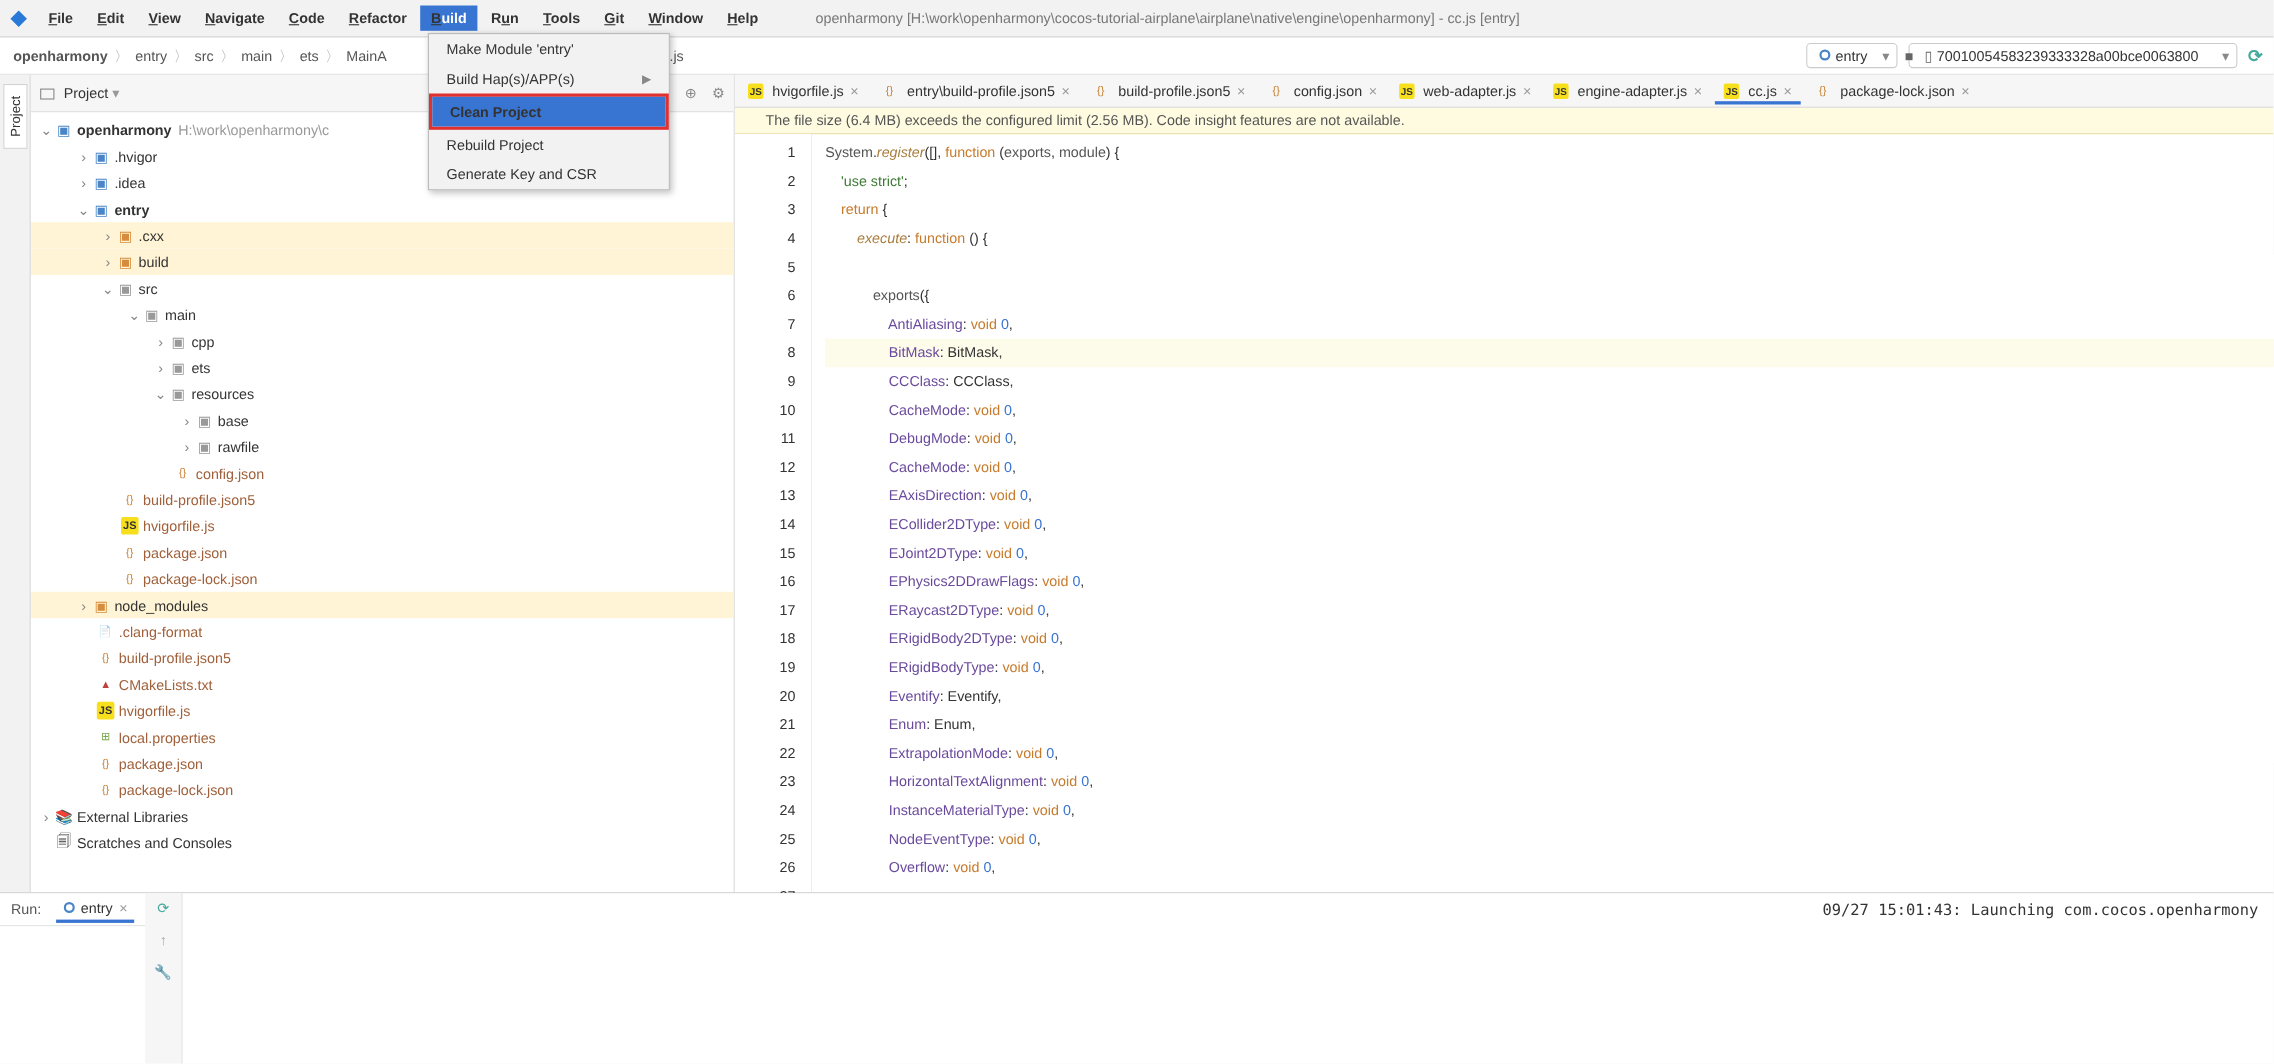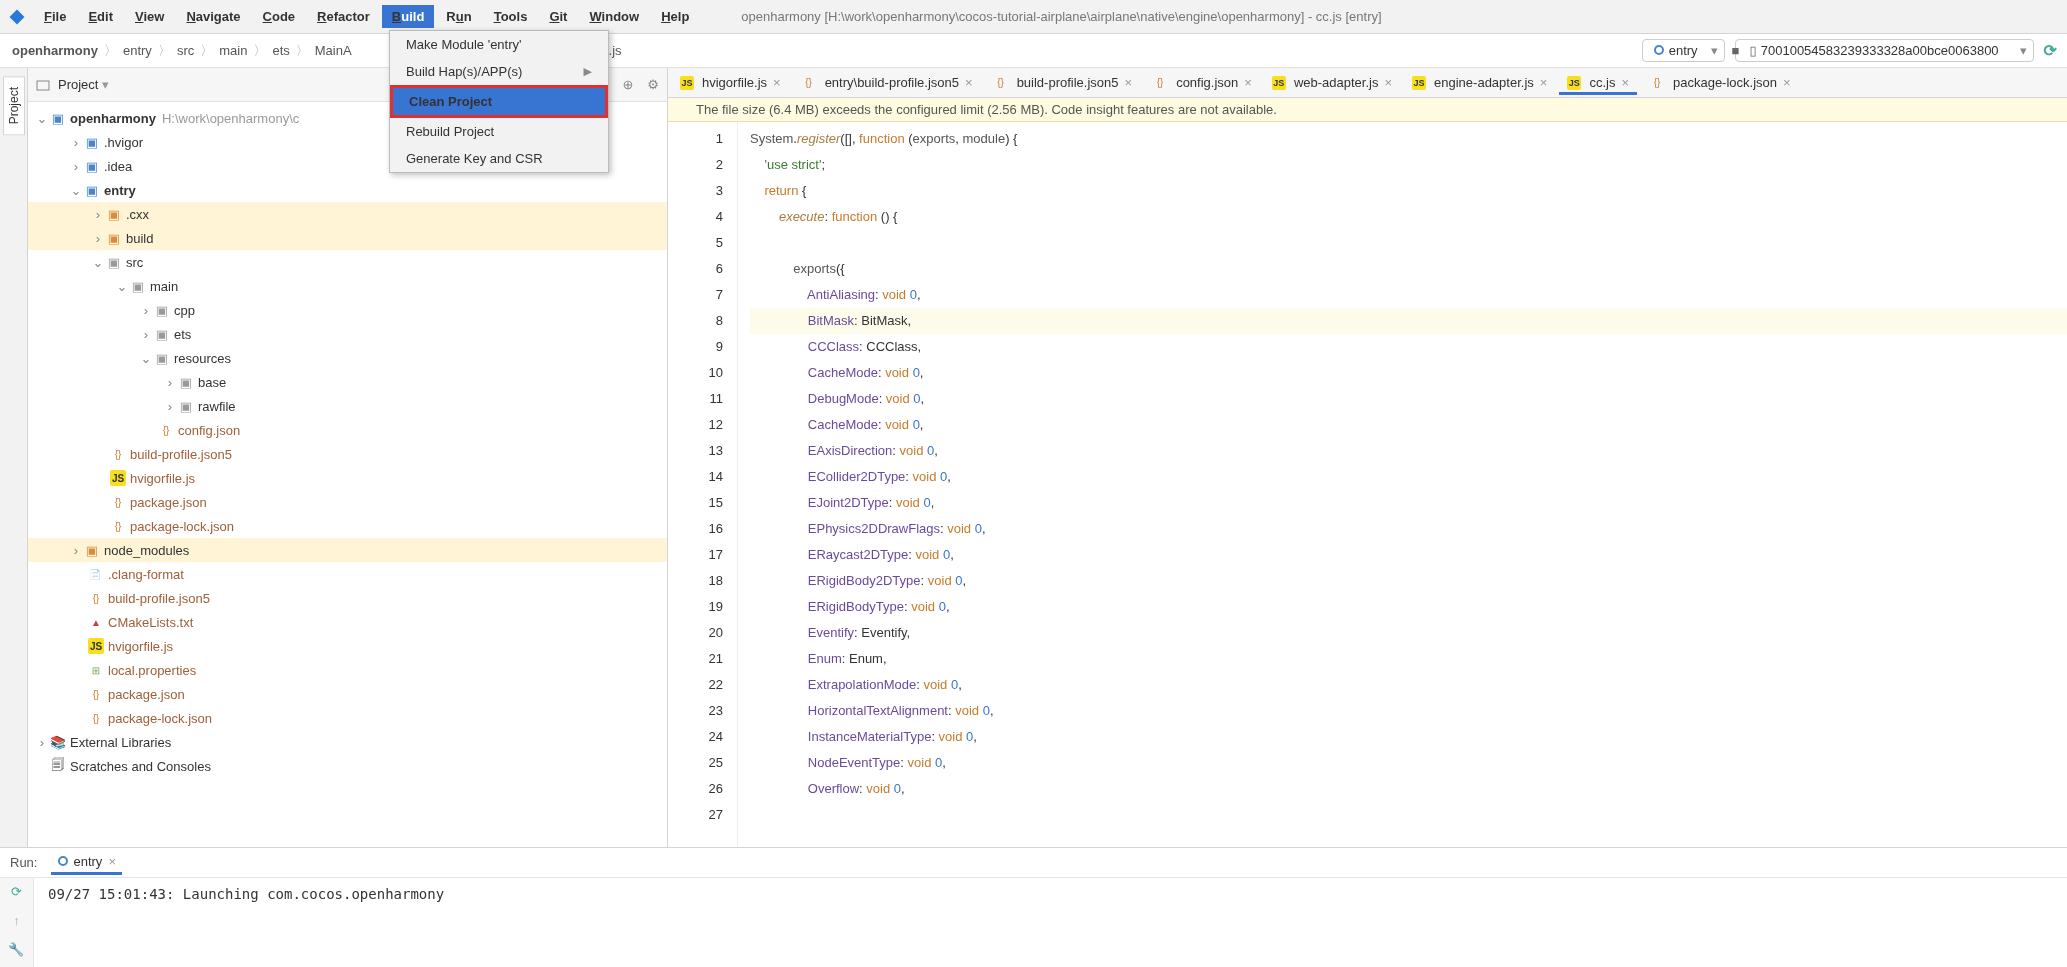--- a/index.html
+++ b/index.html
@@ -64,21 +64,21 @@
 .gline { height:26px; line-height:26px; }
 .code { flex:1; padding:4px 0 4px 12px; }
 .cline { height:26px; line-height:26px; white-space:pre; }
 .cline.hl { background:#fdfbe9; }
 .kw { color:#c77b2c; }
 .fn { color:#a97d3c; font-style:italic; }
 .str { color:#3d7a34; }
 .nm { color:#3874d1; }
 .op { color:#555; }
 .prop { color:#6a4a9c; }
-.bottom { height:120px; border-top:1px solid #d4d4d4; background:#fff; display:flex; flex-direction:column; }
+.bottom { height:156px; border-top:1px solid #d4d4d4; background:#fff; display:flex; flex-direction:row;text-align:right; }
 .bot-tabs { height:30px; display:flex; align-items:center; padding:0 10px; gap:14px; border-bottom:1px solid #e4e4e4; }
 .bot-tabs .lbl { font-weight:500; color:#555; }
 .run-tab { display:flex; align-items:center; gap:4px; border-bottom:3px solid #3874d1; padding:3px 6px; }
 .bot-body { flex:1; display:flex; }
 .tool-col { width:34px; background:#f6f6f6; border-right:1px solid #e4e4e4; display:flex; flex-direction:column; align-items:center; padding-top:6px; gap:14px; color:#7a7; }
 .console { flex:1; padding:8px 14px; font-family:"Consolas","Menlo",monospace; font-size:14px; color:#333; }
 svg { display:block; }
 .chev { color:#888; font-size:11px; }
 </style>
 </head>

